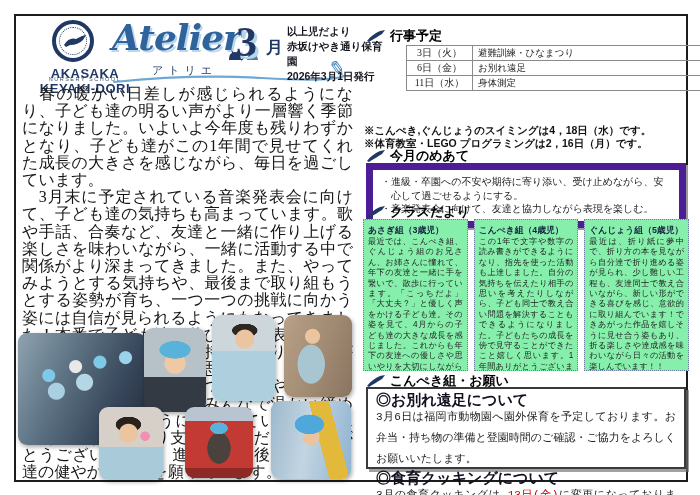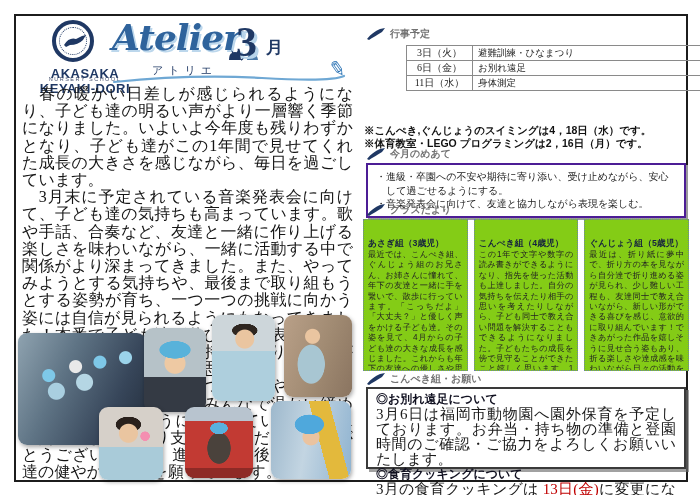--- a/index.html
+++ b/index.html
@@ -64,41 +64,41 @@
       radial-gradient(ellipse 12px 16px at 50% 58%, #4a423c 0 95%, transparent 100%),
       linear-gradient(#b8c4cf 0 20%, #c23a33 20% 86%, #8e2a26 86% 100%); }
   .photo-girl-playground { left:271px; top:401px; width:80px; height:78px;
     background:
       radial-gradient(ellipse 15px 10px at 48% 30%, #4fa8dc 0 95%, transparent 100%),
       radial-gradient(circle 9px at 50% 46%, #eac3a0 0 8px, transparent 9px),
       linear-gradient(75deg, transparent 58%, #e3b93c 58% 78%, transparent 78%),
       linear-gradient(100deg,#9db8cc 0%,#c3d5e2 45%,#8fb3d0 100%); }
 
   
-  .sec-header { position:absolute; display:flex; align-items:center; gap:4px; font-size:10px; font-weight:bold; color:#737373; }
+  .sec-header { position:absolute; display:flex; align-items:center; gap:4px; font-size:13px; font-weight:bold; color:#000000; }
   .sec-header svg { flex:0 0 auto; }
 
   .schedule-table { position:absolute; left:366px; top:45px; width:320px; border-collapse:collapse;margin-left:40px; }
   .schedule-table td { border:1px solid #8a8a8a; height:15px; padding:0 5px; color:#222; }
   .schedule-table td.date { width:66px; text-align:center; font-family:"Liberation Serif", serif; font-size:10px; }
   .schedule-table td.event { font-size:9.5px; }
 
   .schedule-notes { position:absolute; left:364px; top:124px; width:322px; font-size:10.5px; font-weight:bold; color:#111; line-height:13px; }
 
-  .goal-box { position:absolute; left:366px; top:163px; width:320px; border:2px solid #4c1d95; background:#fff; box-shadow:2px 2px 0 #9a9a9a; padding:5px 8px; font-size:10px; line-height:13.5px; color:#222; }
+  .goal-box { position:absolute; left:366px; top:163px; width:320px; border:7px solid #4c1d95; background:#fff; box-shadow:2px 2px 0 #9a9a9a; padding:5px 8px; font-size:10px; line-height:13.5px; color:#222; }
   .goal-item { padding-left:10px; text-indent:-10px; }
 
   .class-row { position:absolute; left:363px; top:219px; width:326px; display:flex; gap:6px; }
-  .class-box { width:105px; height:152px; border:1.5px dotted #6b7fa3; background:#84cc16; padding:18px 4px; overflow:hidden; }
+  .class-box { width:105px; height:152px; border:1.5px dotted #6b7fa3; background:#86efac; padding:5px 4px; overflow:hidden; }
   .class-name { font-size:8.8px; font-weight:bold; color:#15213f; line-height:11px; margin-bottom:1px; }
   .class-body { font-size:8.2px; line-height:10.4px; text-align:justify; color:#222; }
 
   .notice-box { position:absolute; left:366px; top:387px; width:320px; height:82px; border:2px solid #3a3a3a; background:#fff; box-shadow:3px 3px 0 rgba(110,110,110,.65); padding:3px 8px; }
-  .notice-title { font-size:12px; font-weight:bold; color:#101020; line-height:15px; }
-  .notice-body { font-family:Liberation Serif, serif; font-size:15px; line-height:15px; text-align:justify; color:#1a1a1a; }
+  .notice-title { font-size:15px; font-weight:bold; color:#101020; line-height:15px; }
+  .notice-body { font-family:Liberation Mono, monospace; font-size:11px; line-height:21px; text-align:justify; color:#1a1a1a; }
   .red { color:#c00000; }
 </style>
 </head>
 <body>
 
 <div class="page">
   <div class="frame"></div>
 
   <div class="logo-circle">
     <div class="inner-ring"></div>
@@ -119,20 +119,25 @@
   </svg>
 
   <svg class="swoosh" width="235" height="14" viewBox="0 0 235 14">
     <path d="M2 10 Q80 2 150 6 T232 4" stroke="#6fa8d4" stroke-width="2.2" fill="none" stroke-linecap="round"></path>
   </svg>
   <div class="pencil-icon">✐</div>
 
   <div class="month-num">3</div>
   <div class="month-suffix">月</div>
 
+  <div class="issue-block">
+    <div>以上児だより</div>
+    <div>赤坂けやき通り保育園</div>
+    <div>2026年3月1日発行</div>
+  </div>
 
   <div class="article">
     <p>　春の暖かい日差しが感じられるようになり、子ども達の明るい声がより一層響く季節になりました。いよいよ今年度も残りわずかとなり、子ども達がこの1年間で見せてくれた成長の大きさを感じながら、毎日を過ごしています。</p>
     <p>　3月末に予定されている音楽発表会に向けて、子ども達の気持ちも高まっています。歌や手話、合奏など、友達と一緒に作り上げる楽しさを味わいながら、一緒に活動する中で関係がより深まってきました。また、やってみようとする気持ちや、最後まで取り組もうとする姿勢が育ち、一つ一つの挑戦に向かう姿には自信が見られるようにもなってきました！本番で子ども達が伸び伸びと表現できるよう、無理のないよう気持ちに寄り添いながら取り組んでいきたいと思います。</p>
     <p>　残りの日々も、一つ一つの活動や友達との時間を大切にしながら、みんなで温かい締めくくりができるように過ごしていきます。1年間、温かく見守り支えていただき、ありがとうございました。進級・卒園後も、子ども達の健やかな成長を願っています。</p>
   </div>
 
   <div class="photo photo-slide-group" aria-label="children-playing-on-slide"></div>
   <div class="photo photo-boy-hat" aria-label="boy-in-blue-hat-laughing"></div>
   <div class="photo photo-boy-sign" aria-label="boy-doing-hand-signs"></div>

